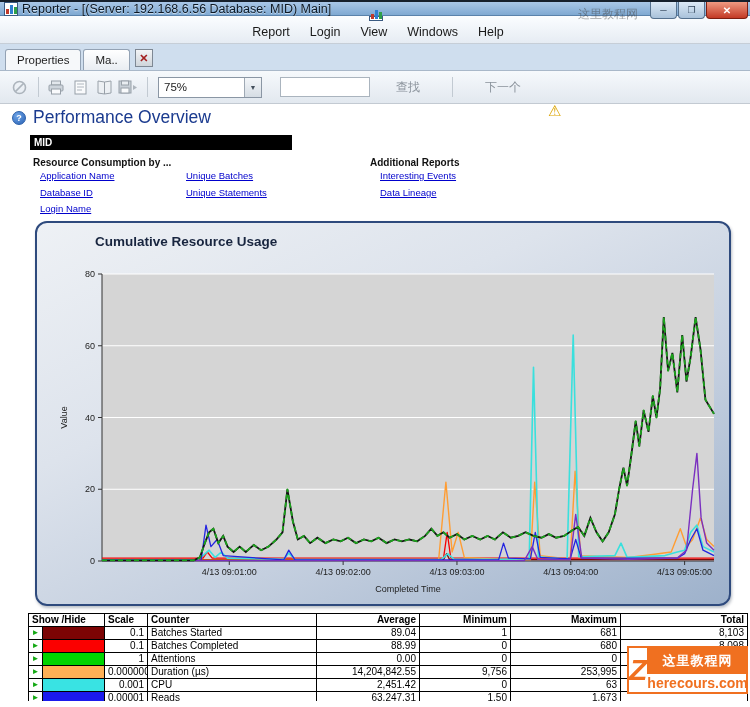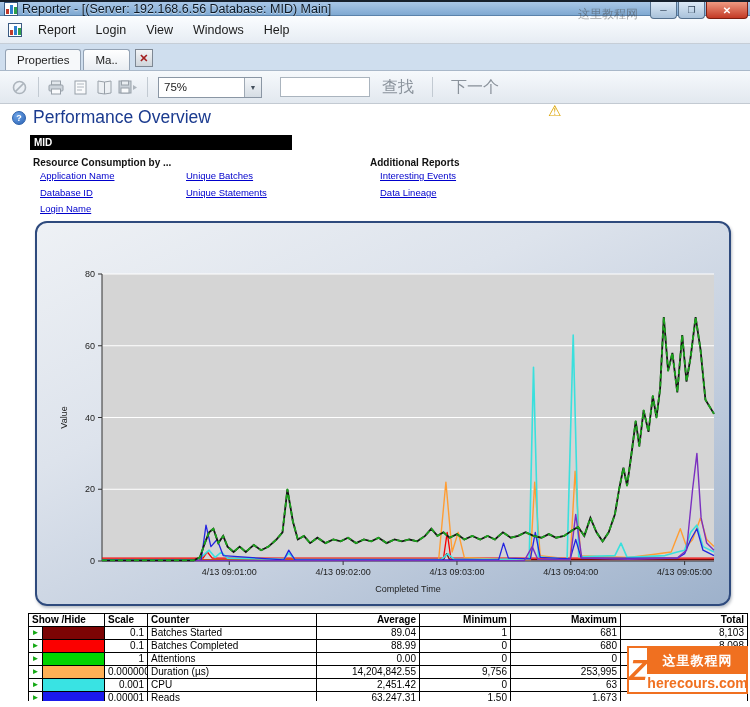--- a/index.html
+++ b/index.html
@@ -23,21 +23,21 @@
   .title-text{ font-size:12.5px; color:#0c1824; text-shadow:0 1px 0 rgba(255,255,255,.55); }
   .tb-watermark{ position:absolute; right:112px; top:4px; font-size:12px; color:rgba(70,70,70,.5); }
   .win-btns{ position:absolute; right:2px; top:0; display:flex; }
   .wbtn{ height:17px; border:1px solid #55718e; border-top:none; border-radius:0 0 4px 4px;
     display:flex; align-items:center; justify-content:center; font-size:9px; color:#2c3f55;
     background:linear-gradient(#dce9f6,#a9c2da); margin-left:1px; }
   .wbtn.min,.wbtn.max{ width:27px; }
   .wbtn.close{ width:42px; background:linear-gradient(#ef9a82,#c33a25); color:#fff; border-color:#7d1e10; font-size:10px; font-weight:bold;}
   
   .menubar{ height:28px; background:linear-gradient(#fbfdff,#e6ecf3); border-bottom:1px solid #c6ced7;
-    display:flex; align-items:center; padding-left:6px; }
+    display:flex; align-items:center; padding-left:6px;flex-direction:column; }
   .mdi-icon{ width:14px; height:14px; margin:0 6px 0 2px; background:#fff; border:1px solid #3a5a82; position:relative;}
   .mdi-icon i{ position:absolute; bottom:1px; width:3px;}
   .mdi-icon i.b1{ left:1px; height:5px; background:#c03a2a;}
   .mdi-icon i.b2{ left:5px; height:9px; background:#2f7fd0;}
   .mdi-icon i.b3{ left:9px; height:7px; background:#2fa04a;}
   .menu-item{ font-size:12.5px; color:#1a1a1a; padding:4px 10px; cursor:default; }
   
   .tabstrip{ height:27px; background:#cfdeee; border-bottom:1px solid #a9b8c9;
     display:flex; align-items:flex-end; padding-left:5px; }
   .tab{ height:21px; padding:0 11px; font-size:11.5px; color:#222; display:flex; align-items:center;
@@ -51,21 +51,21 @@
   .toolbar{ height:33px; background:linear-gradient(#f6f9fc,#e2e8ef); border-bottom:1px solid #c3cad2;
     display:flex; align-items:center; padding:0 8px; }
   .ticon{ width:22px; height:22px; display:flex; align-items:center; justify-content:center; margin-right:2px; opacity:.75;}
   .tsep{ width:1px; height:20px; background:#c2cad2; margin:0 6px; }
   .combo{ width:104px; height:21px; border:1px solid #8a96a4; background:#fff; display:flex; align-items:center;
     font-size:11.5px; color:#222; margin-left:4px;}
   .combo .val{ flex:1; padding-left:5px; }
   .combo-btn{ width:17px; height:100%; border-left:1px solid #9fa9b4; background:linear-gradient(#f3f6f9,#d6dde4);
     display:flex; align-items:center; justify-content:center; font-size:7px; color:#44505c; }
   .find-input{ width:90px; height:20px; border:1px solid #aab4be; background:#fff; margin-left:18px; font-size:11px; padding:0 4px;}
-  .tlabel{ font-size:16px; color:#8a929b; padding:0 12px; }
+  .tlabel{ font-size:12px; color:#8a929b; padding:0 26px; }
   
   .report{ position:relative; height:597px; background:#fff; overflow:hidden; }
   .abs{ position:absolute; }
   .help-icon{ left:12px; top:7px; width:14px; height:14px; border-radius:50%;
     background:radial-gradient(circle at 35% 30%, #6da4e8, #2b63b4); border:1px solid #2a5faa;
     color:#fff; font-size:9px; font-weight:bold; display:flex; align-items:center; justify-content:center;}
   .page-title{ left:33px; top:3px; font-size:17.5px; color:#1b3b8f; }
   .db-bar{ left:30px; top:31px; width:262px; height:15px; background:#000; color:#fff;
     font-size:10px; font-weight:bold; line-height:15px; padding-left:4px; }
   .warn-icon{ left:548px; top:-2px; font-size:15px; color:#dca400; }
@@ -250,20 +250,21 @@
           <polyline points="65.0,335.1 166.0,335.1 170.3,329.0 175.2,335.1 406.5,335.1 410.2,309.3 413.8,335.1 677.0,335.1" fill="none" stroke="#f50000" stroke-width="1.3" stroke-linejoin="round"></polyline>
           <polyline points="65.0,337.3 401.6,337.3 408.9,259.1 415.1,329.0 421.2,309.3 427.3,334.4 468.9,336.6 493.4,336.6 497.7,259.1 503.2,332.6 533.2,336.2 538.1,248.3 543.6,332.6 591.3,334.4 615.8,331.5 634.2,329.0 643.3,305.7 649.5,323.6 655.6,316.5 663.5,294.9 669.7,316.5 677.0,323.6" fill="none" stroke="#ff9d33" stroke-width="1.4" stroke-linejoin="round"></polyline>
           <polyline points="65.0,336.9 159.9,336.9 166.0,332.6 172.1,327.2 178.2,334.4 184.3,329.0 190.5,335.1 246.8,336.2 251.7,330.1 257.8,336.2 340.4,336.6 404.7,336.2 410.8,330.8 416.9,336.2 462.8,336.2 492.2,335.8 496.5,144.3 501.4,333.7 530.1,336.2 536.2,112.0 541.7,333.7 577.9,332.6 584.0,320.1 590.1,334.4 628.0,332.6 640.3,329.0 647.6,327.2 653.7,309.3 659.9,302.1 666.0,323.6 677.0,329.0" fill="none" stroke="#3ae0dd" stroke-width="1.6" stroke-linejoin="round"></polyline>
           <polyline points="65.0,337.3 164.1,337.3 169.0,302.1 173.9,323.6 180.1,316.5 186.2,332.6 246.8,336.9 251.7,327.2 257.8,336.6 461.6,336.9 466.5,320.1 471.4,335.1 493.4,335.8 498.3,309.3 503.2,334.4 533.2,335.8 538.7,316.5 544.2,335.1 640.3,335.1 647.6,330.8 653.7,316.5 659.9,305.7 666.0,327.2 677.0,332.6" fill="none" stroke="#2424e0" stroke-width="1.3" stroke-linejoin="round"></polyline>
           <polyline points="65.0,337.6 487.3,337.6 495.2,323.6 500.7,336.2 533.2,336.6 538.7,291.4 544.8,335.1 591.3,336.2 640.3,335.1 649.5,327.2 655.6,266.3 659.9,230.4 664.1,294.9 669.7,320.1 677.0,327.2" fill="none" stroke="#7a30c0" stroke-width="1.4" stroke-linejoin="round"></polyline>
           <polyline points="65.0,337.3 156.8,337.3 162.9,334.4 167.8,320.1 172.1,309.3 176.4,305.7 181.3,320.1 186.2,312.9 190.5,323.6 196.6,329.0 202.7,323.6 208.8,329.0 216.8,321.9 224.1,327.2 231.5,323.6 239.4,316.5 245.5,309.3 250.4,266.3 255.9,298.5 260.8,316.5 267.0,312.9 273.1,320.1 280.4,314.7 288.4,320.1 296.3,316.5 303.7,318.3 311.0,314.7 319.0,320.1 326.9,316.5 334.3,318.3 341.6,314.7 349.6,320.1 357.5,316.5 364.9,318.3 372.2,316.5 380.2,318.3 388.1,312.9 394.3,305.7 400.4,312.9 406.5,309.3 412.6,314.7 420.0,311.1 427.3,316.5 435.3,312.9 443.2,316.5 450.6,312.9 457.9,316.5 465.9,309.3 473.8,314.7 481.2,312.9 488.5,309.3 496.5,312.9 504.4,314.7 511.8,311.1 519.1,314.7 527.1,312.9 535.0,307.5 541.1,303.9 547.3,312.9 553.4,294.9 559.5,309.3 565.6,318.3 571.7,309.3 577.9,291.4 582.1,266.3 586.4,244.7 590.1,262.7 595.0,226.8 598.7,198.1 602.3,223.2 606.6,187.3 611.5,208.8 615.8,173.0 619.5,194.5 623.1,165.8 626.8,94.1 631.1,147.9 635.4,129.9 640.3,169.4 645.2,112.0 649.5,158.6 653.7,133.5 658.6,94.1 663.5,126.3 668.4,176.6 677.0,190.9" fill="none" stroke="#151515" stroke-width="1.8"></polyline>
           <polyline points="65.0,337.3 156.8,337.3 162.9,334.4 167.8,320.1 172.1,309.3 176.4,305.7 181.3,320.1 186.2,312.9 190.5,323.6 196.6,329.0 202.7,323.6 208.8,329.0 216.8,321.9 224.1,327.2 231.5,323.6 239.4,316.5 245.5,309.3 250.4,266.3 255.9,298.5 260.8,316.5 267.0,312.9 273.1,320.1 280.4,314.7 288.4,320.1 296.3,316.5 303.7,318.3 311.0,314.7 319.0,320.1 326.9,316.5 334.3,318.3 341.6,314.7 349.6,320.1 357.5,316.5 364.9,318.3 372.2,316.5 380.2,318.3 388.1,312.9 394.3,305.7 400.4,312.9 406.5,309.3 412.6,314.7 420.0,311.1 427.3,316.5 435.3,312.9 443.2,316.5 450.6,312.9 457.9,316.5 465.9,309.3 473.8,314.7 481.2,312.9 488.5,309.3 496.5,312.9 504.4,314.7 511.8,311.1 519.1,314.7 527.1,312.9 535.0,307.5 541.1,303.9 547.3,312.9 553.4,294.9 559.5,309.3 565.6,318.3 571.7,309.3 577.9,291.4 582.1,266.3 586.4,244.7 590.1,262.7 595.0,226.8 598.7,198.1 602.3,223.2 606.6,187.3 611.5,208.8 615.8,173.0 619.5,194.5 623.1,165.8 626.8,94.1 631.1,147.9 635.4,129.9 640.3,169.4 645.2,112.0 649.5,158.6 653.7,133.5 658.6,94.1 663.5,126.3 668.4,176.6 677.0,190.9" fill="none" stroke="#1ca21c" stroke-width="1.8" stroke-linejoin="round" stroke-dasharray="5 3"></polyline>
           <text x="30" y="194.5" text-anchor="middle" font-size="9" fill="#222" transform="rotate(-90 30 194.5)" font-family="Liberation Sans, sans-serif">Value</text>
           <text x="371" y="369" text-anchor="middle" font-size="9" fill="#222" font-family="Liberation Sans, sans-serif">Completed Time</text>
         </svg>
+      <div class="chart-title">Cumulative Resource Usage</div>
     </div>
 
     <table class="counters abs">
       <colgroup>
         <col style="width:14px">
           <col style="width:62px">
           <col style="width:43px">
           <col style="width:169px">
         <col style="width:103px">
           <col style="width:91px">

